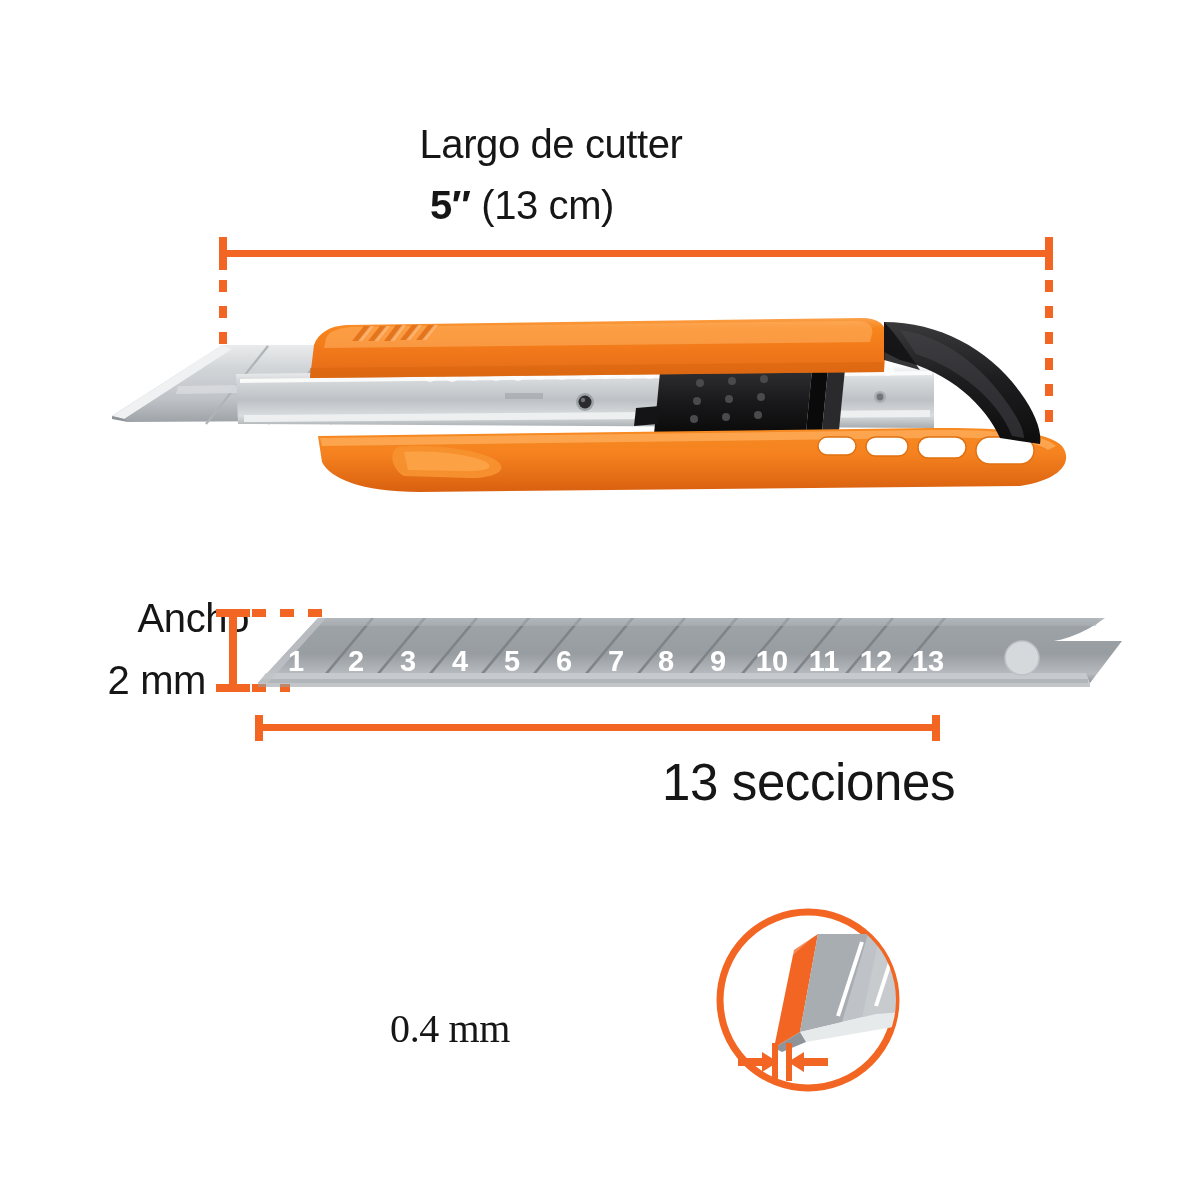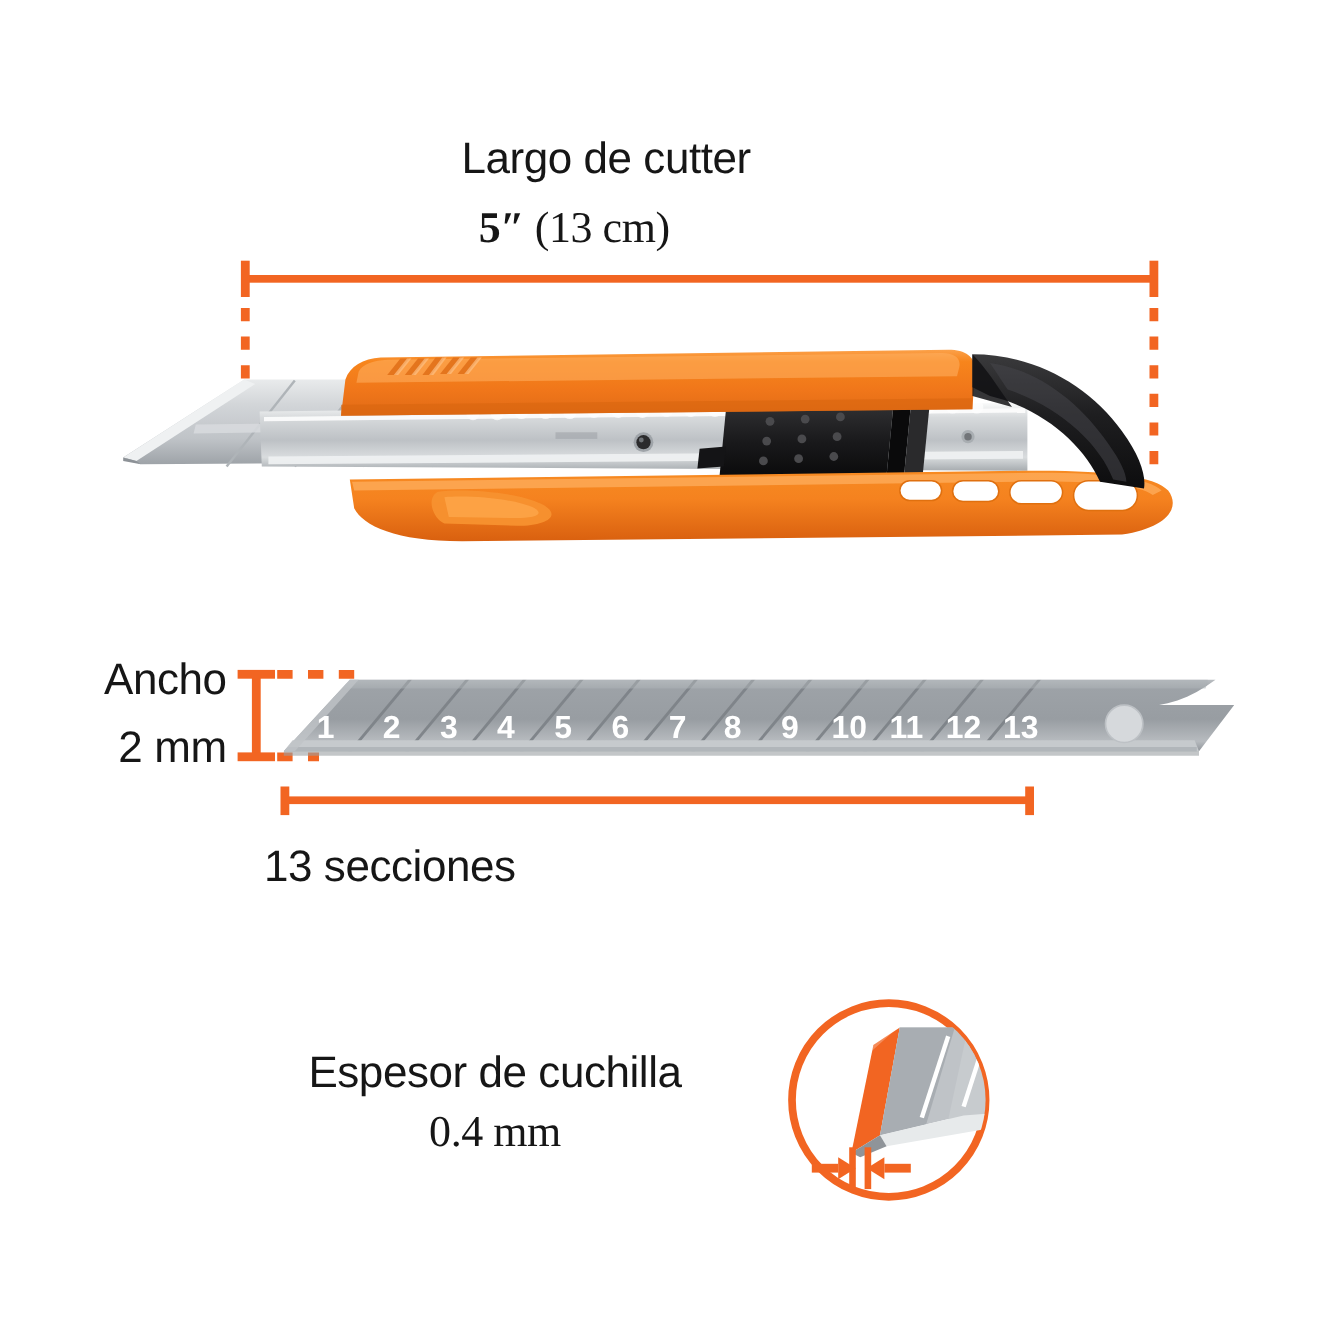--- a/index.html
+++ b/index.html
@@ -34,40 +34,39 @@
   .t-largo-1 {
     left: 0; top: 122px; width: 1046px;
     text-align: center;
     font-size: 40px;
     margin-left: 28px;
   }
   .t-largo-2 {
     left: 0; top: 183px; width: 1044px;
     text-align: center;
     font-size: 40px;
-    font-family: Liberation Serif, serif;
   }
   .t-largo-2 .strong { font-weight: 700; }
 
   .t-ancho-1 {
     left: 0; top: 596px; width: 206px;
     text-align: right;
     font-size: 40px;
+    padding-left: 43px;
   }
   .t-ancho-2 {
     left: 0; top: 658px; width: 206px;
     text-align: right;
     font-size: 40px;
   }
 
   .t-secciones {
     left: 240px; top: 753px; width: 715px;
-    text-align: left;
-    font-size: 40px;
-    margin-top: 13px;
+    text-align: right;
+    font-size: 51px;
   }
 
   .t-espesor-1 {
     left: 180px; top: 953px; width: 540px;
     text-align: center;
     font-size: 40px;
   }
   .t-espesor-2 {
     left: 180px; top: 1005px; width: 540px;
     text-align: center;
@@ -87,21 +86,20 @@
 
   <div class="spec-title t-largo-2">
     <span class="strong">5″</span><span>&nbsp;</span><span>(13 cm)</span>
   </div>
 
   <div class="spec-title t-ancho-1">Ancho</div>
   <div class="spec-title t-ancho-2">2 mm</div>
 
   <div class="spec-title t-secciones">13 secciones</div>
 
-  <div class="spec-title t-espesor-1">Espesor de cuchilla</div>
   <div class="spec-title t-espesor-2">0.4 mm</div>
 
   <svg class="layer" width="1200" height="1200" viewBox="0 0 1200 1200">
     <defs>
       <linearGradient id="gradBodyOrange" x1="0" y1="0" x2="0" y2="1">
         <stop offset="0%" stop-color="#FBA14A"></stop>
         <stop offset="18%" stop-color="#F7851C"></stop>
         <stop offset="62%" stop-color="#F0761A"></stop>
         <stop offset="100%" stop-color="#E06A16"></stop>
       </linearGradient>

